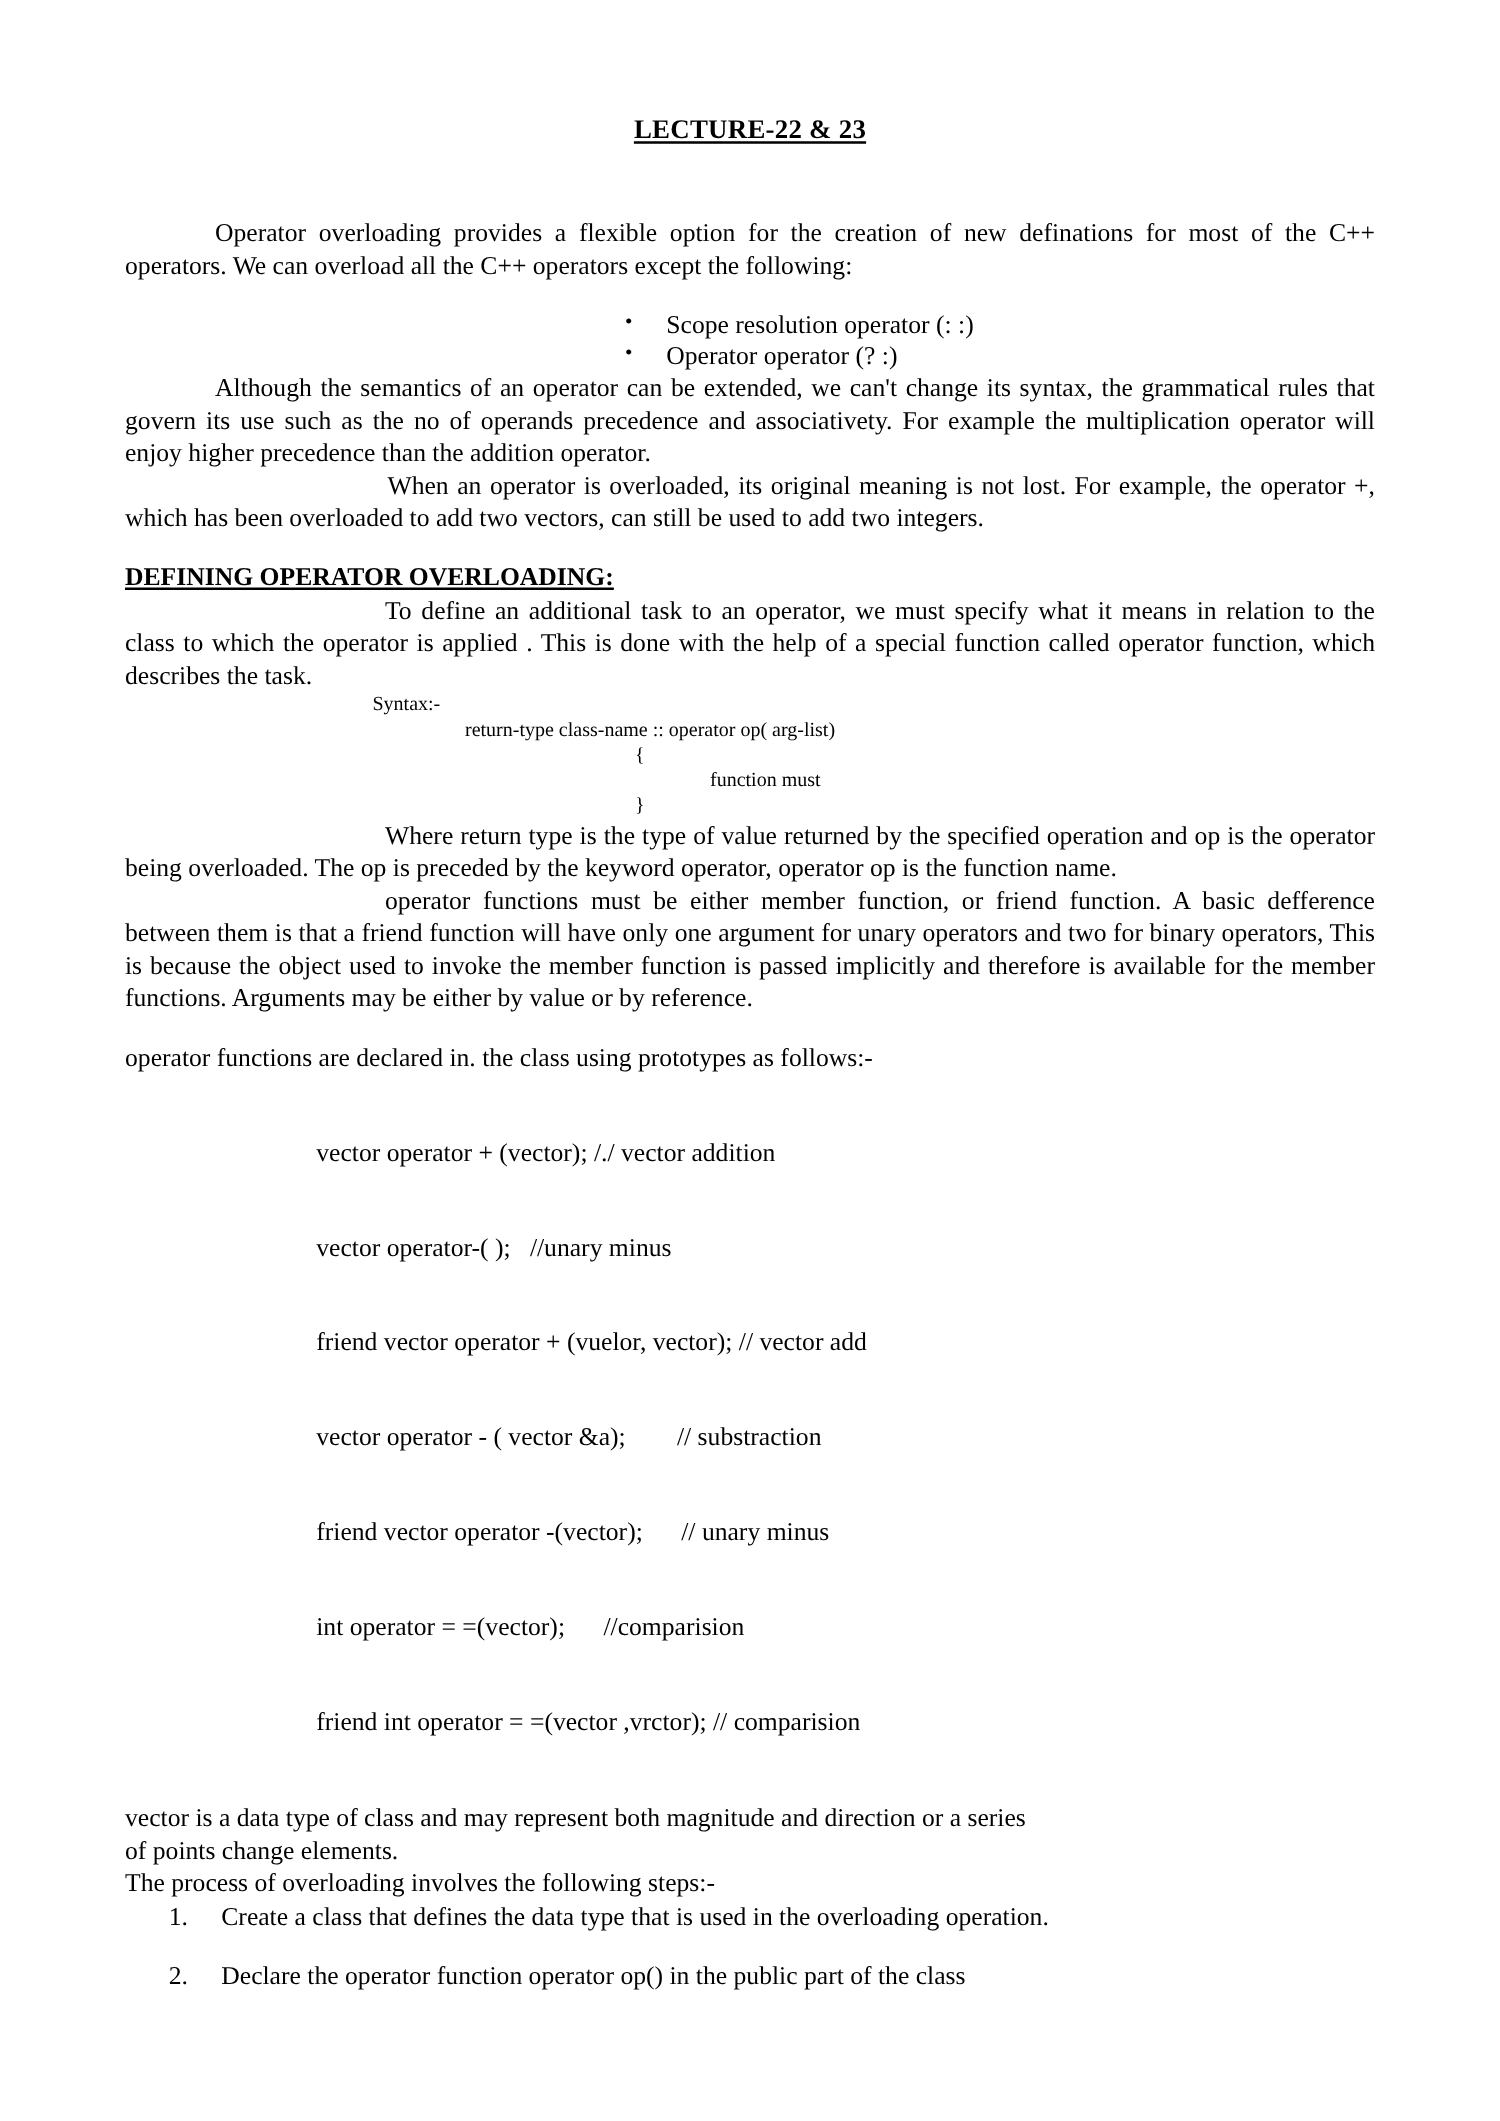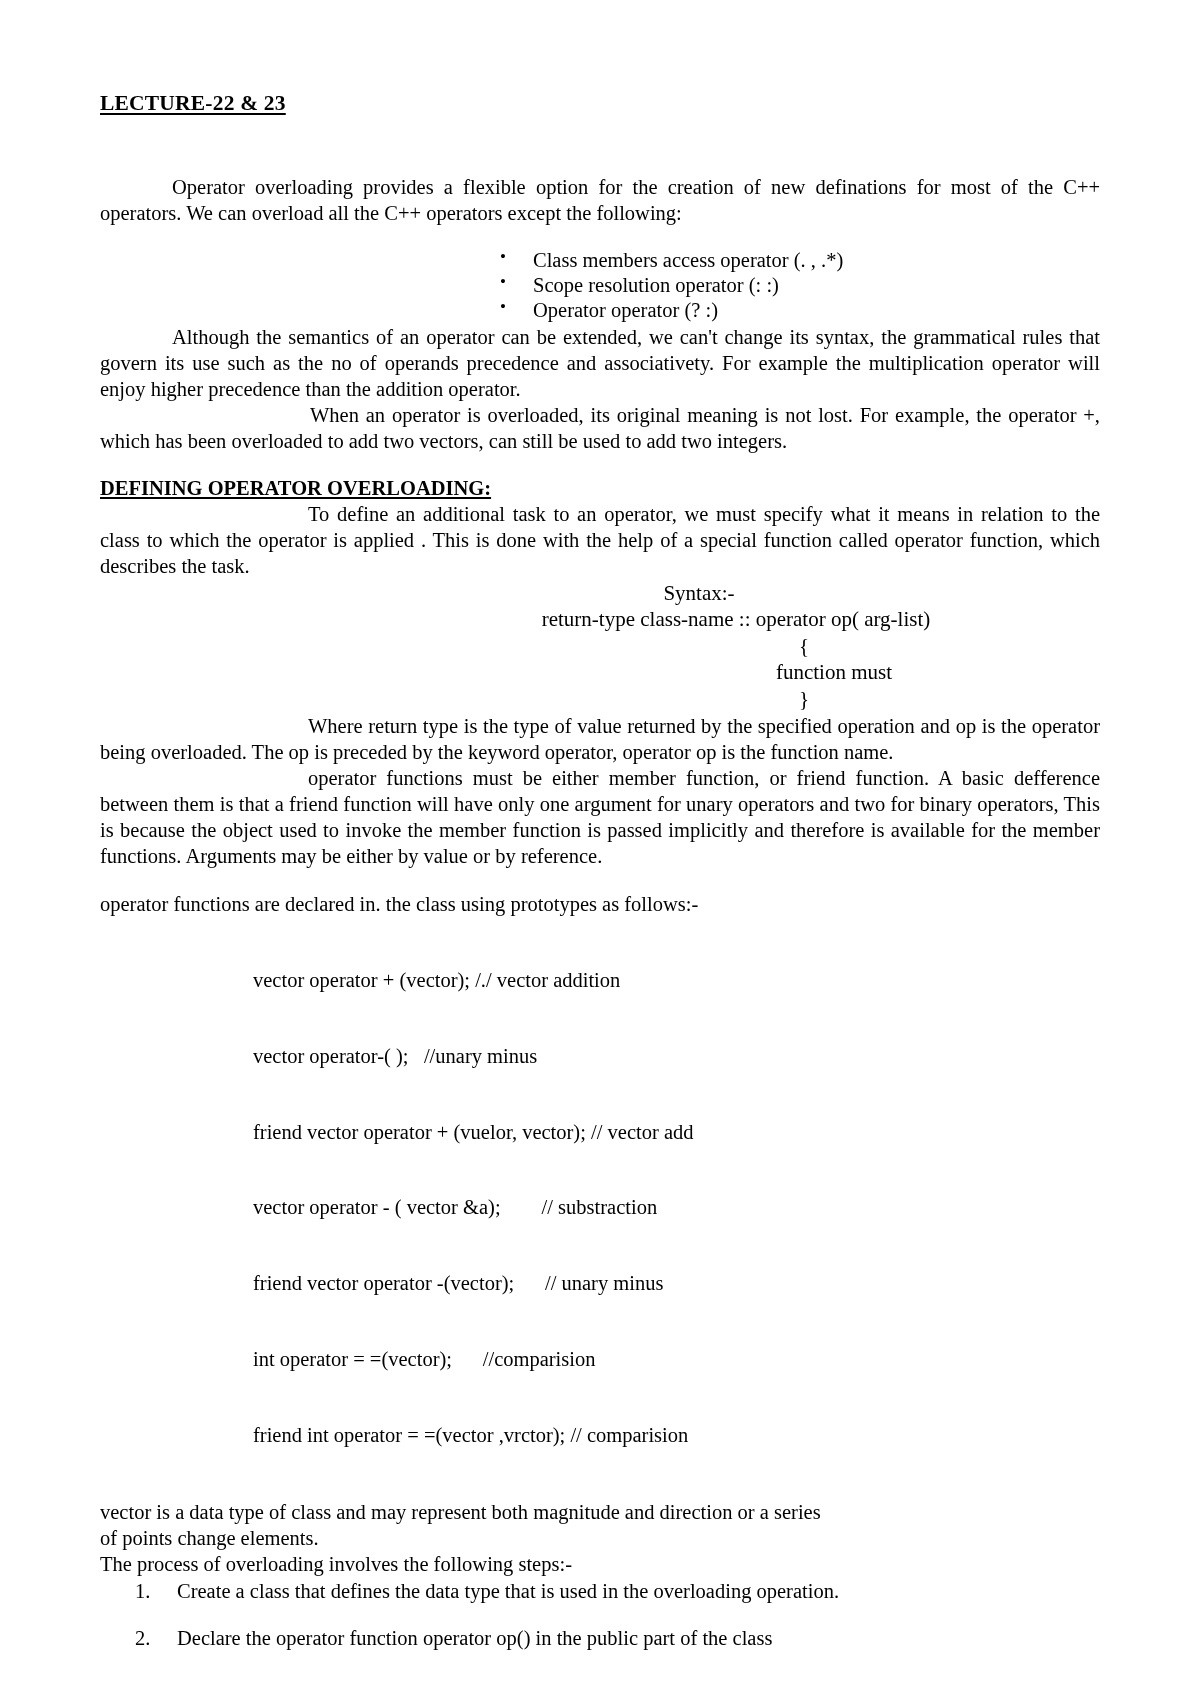--- a/index.html
+++ b/index.html
@@ -14,20 +14,21 @@
   .page {
     width: 1200px;
     height: 1697px;
     position: relative;
     background: #ffffff;
     box-sizing: border-box;
     padding: 92px 100px 40px 100px;
     overflow: hidden;
   }
   .doc-title {
+    text-align: center;
     font-weight: bold;
     font-size: 21.5px;
     letter-spacing: 0.2px;
     margin: 0 0 58px 0;
     line-height: 1.1;
   }
   .doc-title span.u {
     text-decoration: underline;
     text-underline-offset: 3px;
   }
@@ -76,24 +77,23 @@
   }
   .bullets li::before {
     content: "\2022";
     position: absolute;
     left: 0;
     top: -1px;
     font-size: 17px;
   }
   .gap-m { height: 22px; }
   .syntax-block {
-    font-size: 21px;
+    font-size: 16px;
     line-height: 1.27;
     margin: 0;
-    text-align: center;
   }
   .syntax-label { padding-left: 198px; }
   .syntax-sig { padding-left: 272px; }
   .syntax-brace { padding-left: 408px; }
   .syntax-fnbody { padding-left: 468px; }
   .code-block {
     font-size: 20.5px;
     line-height: 1.235;
     margin: 0;
     padding-left: 153px;
@@ -124,21 +124,20 @@
 <body>
 
 <div class="page">
 
   <h1 class="doc-title"><span class="u">LECTURE-22 &amp; 23</span></h1>
 
 
   <p class="body first-indent">Operator overloading provides a flexible option for the creation of new definations for most of the C++ operators. We can overload all the C++ operators except the following:</p>
 
   <ul class="bullets">
-    <li>Class members access operator (. , .*)</li>
     <li>Scope resolution operator (: :)</li>
     <li>Operator operator (? :)</li>
   </ul>
 
   <p class="body first-indent">Although the semantics of an operator can be extended, we can't change its syntax, the grammatical rules that govern its use such as the no of operands precedence and associativety. For example the multiplication operator will enjoy higher precedence than the addition operator.</p>
 
   <p class="body mid-indent">When an operator is overloaded, its original meaning is not lost. For example, the operator +, which has been overloaded to add two vectors, can still be used to add two integers.</p>
 
   <div class="gap-m"></div>
 

